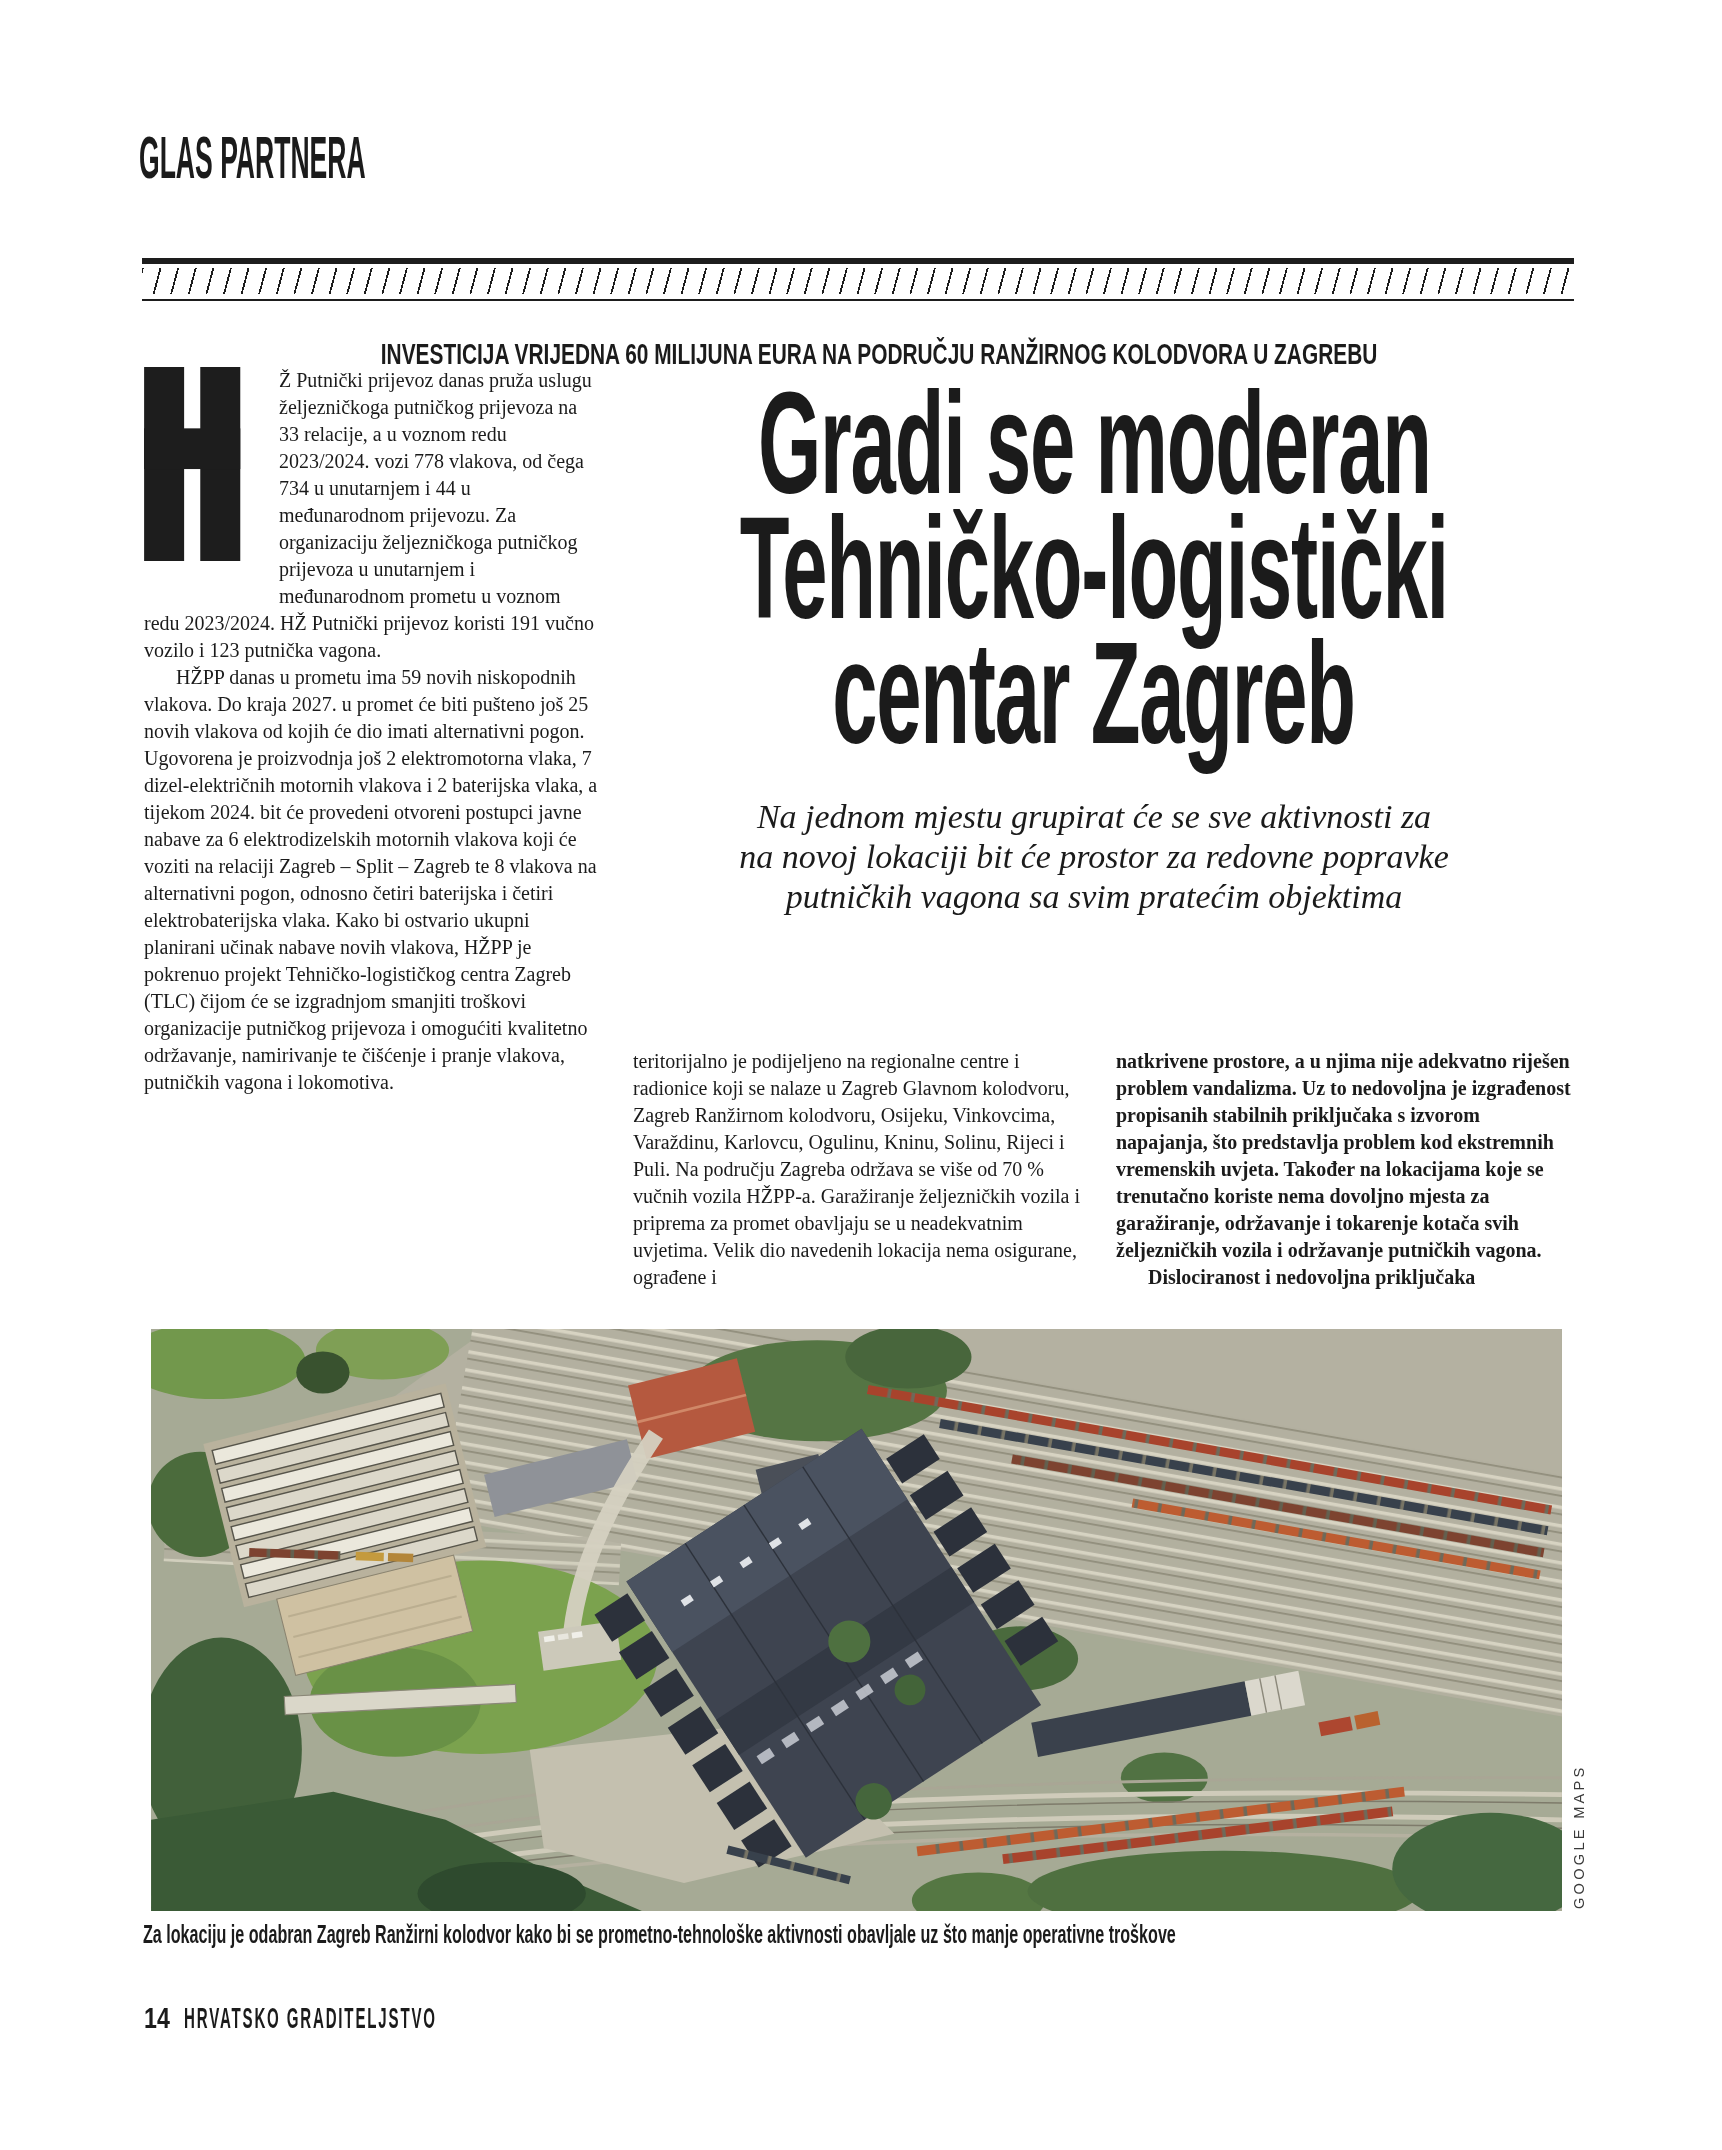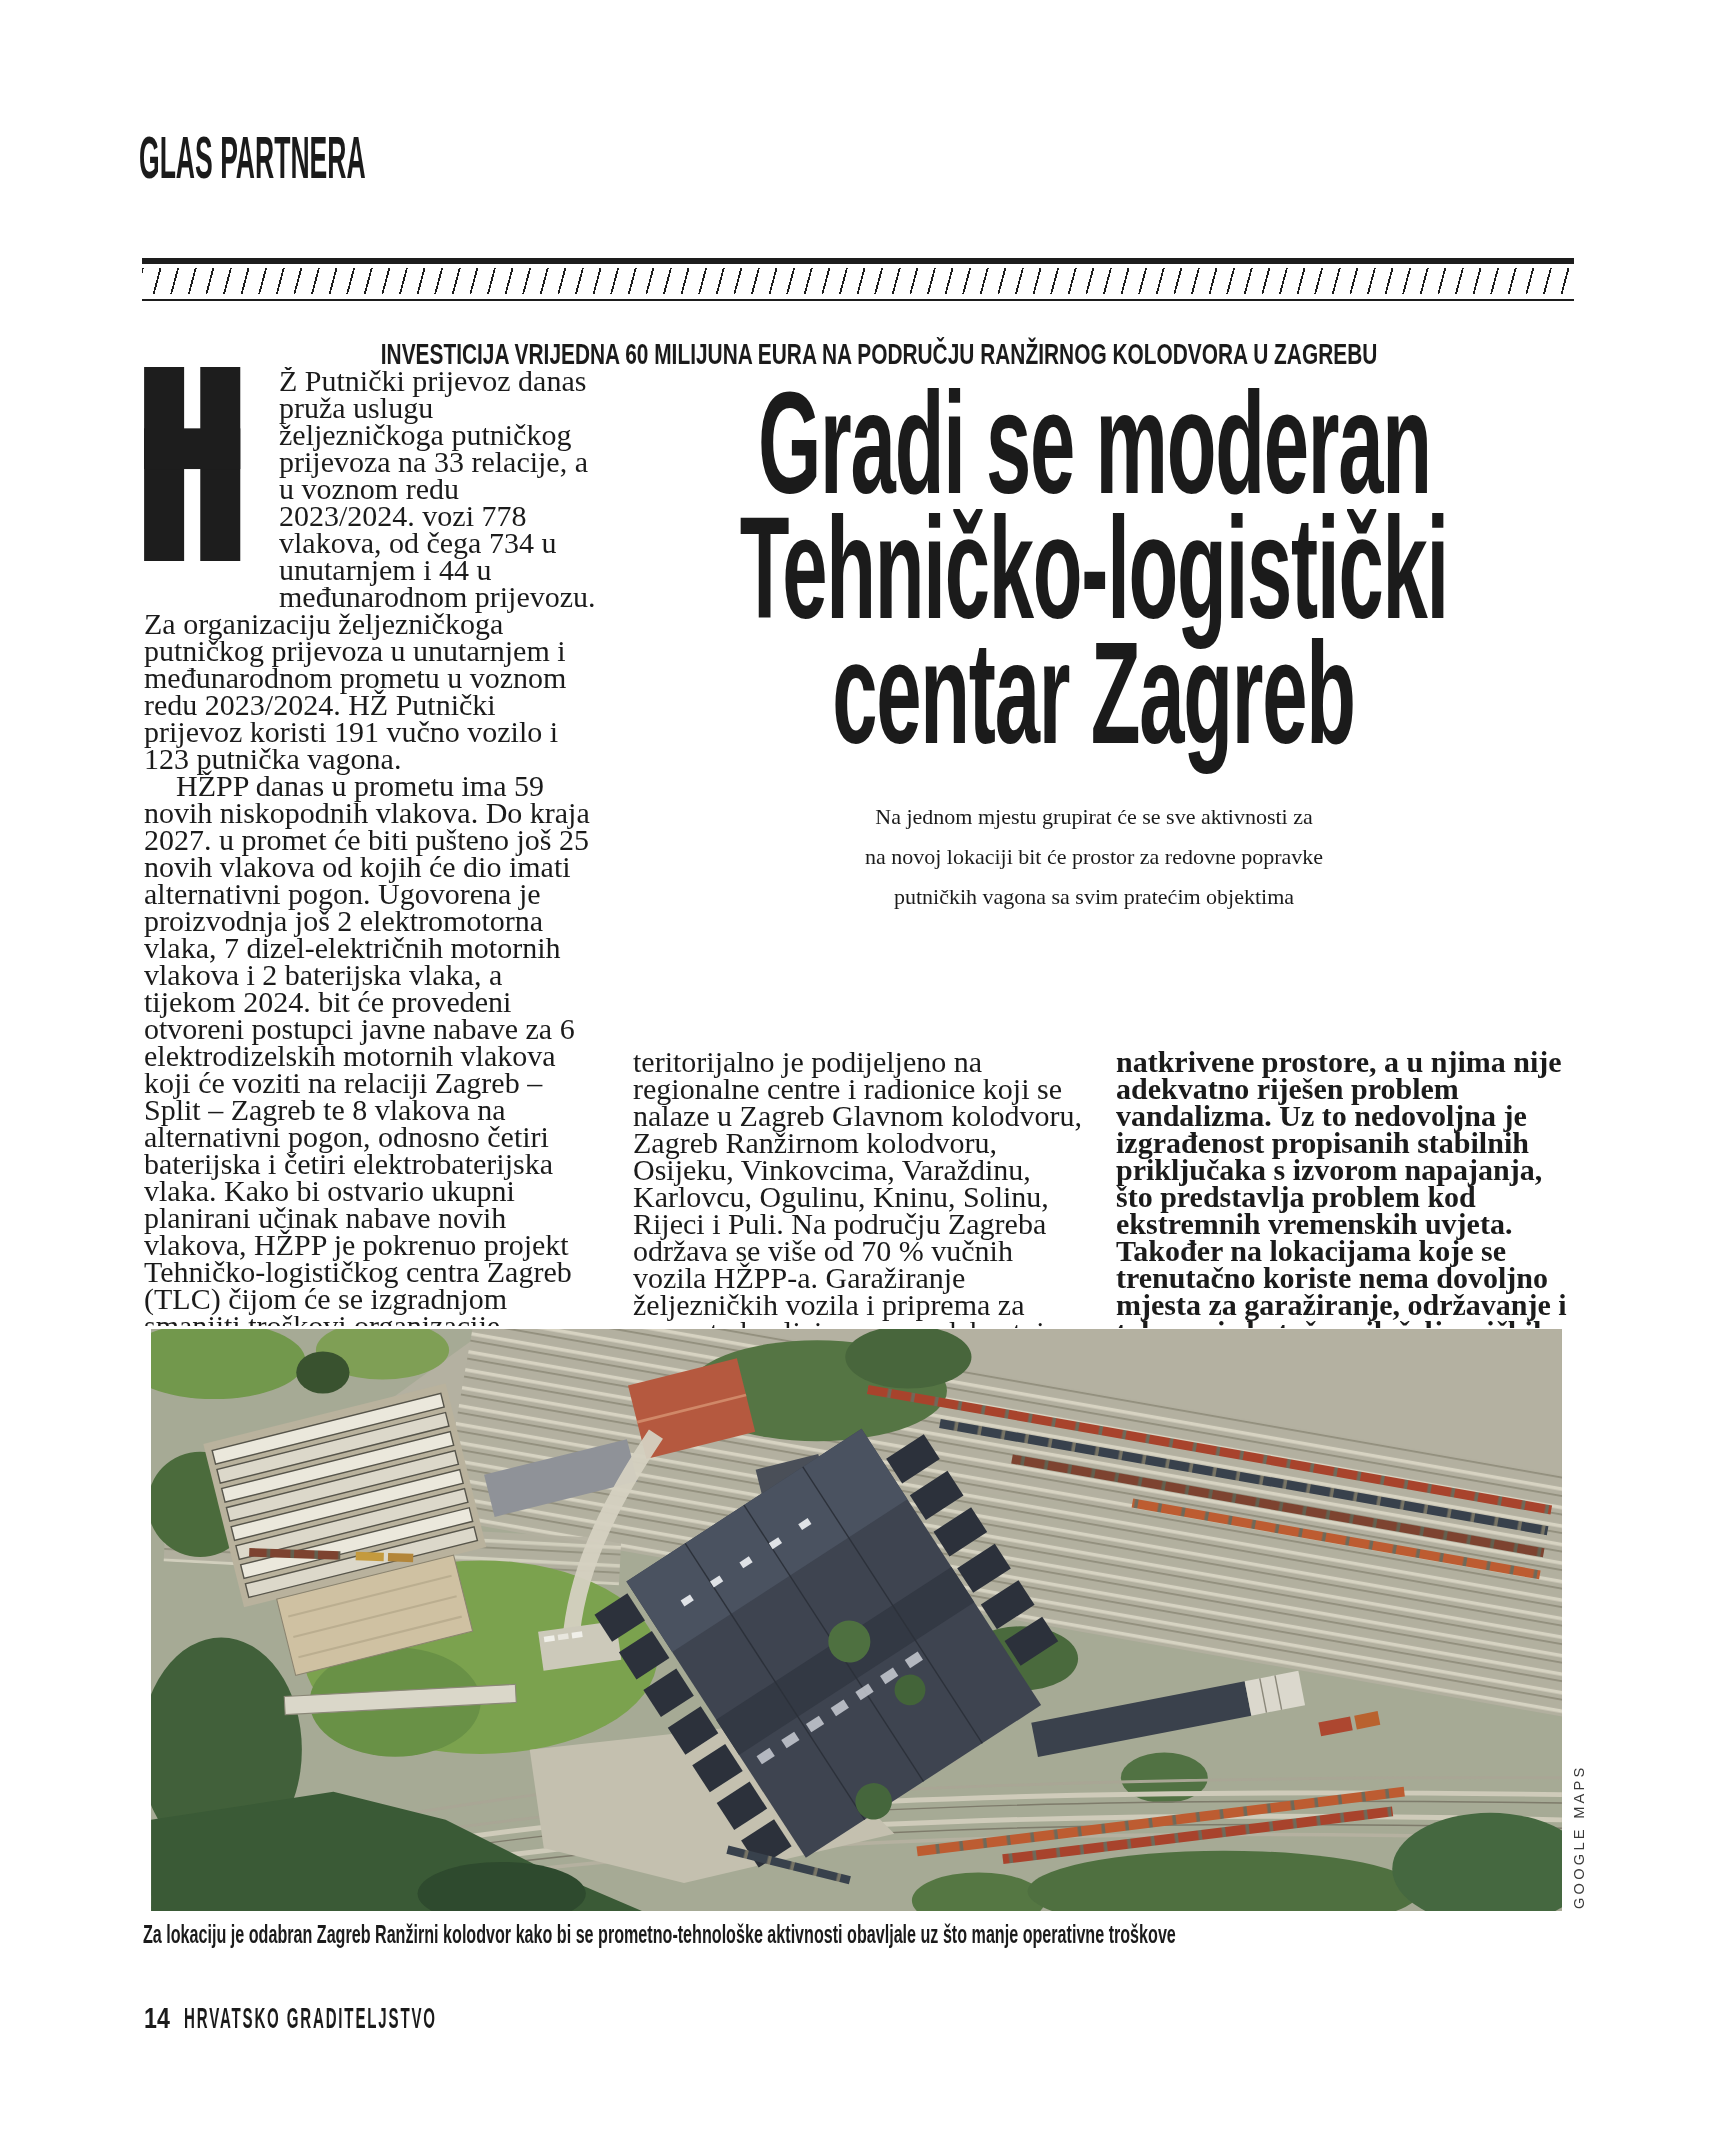--- a/index.html
+++ b/index.html
@@ -32,25 +32,25 @@
     white-space:nowrap;display:inline-block;transform:scaleX(.72);transform-origin:50% 50%;
   }
   #headline{left:617px;top:381px;width:954px;}
   .hline{height:125px;display:flex;justify-content:center;align-items:center;}
   .hline span{
     font-family:"Liberation Sans", sans-serif;font-weight:700;font-size:144px;
     letter-spacing:-2.1px;white-space:nowrap;display:inline-block;
     transform:scaleX(.565);transform-origin:50% 50%;
   }
   #deck{left:617px;top:797px;width:954px;text-align:center;
-    font-size:22px;line-height:40px;}
+    font-style:italic;font-size:34px;line-height:40px;}
   .deck-line{white-space:nowrap;}
 
   
-  .bodycol{position:absolute;font-size:30px;line-height:27px;overflow:hidden;}
+  .bodycol{position:absolute;font-size:20px;line-height:27px;overflow:hidden;}
   #col1{left:144px;top:367px;width:457px;height:959px;}
   #col2{left:633px;top:1048px;width:456px;height:280px;}
   #col3{left:1116px;top:1048px;width:460px;height:280px;font-weight:bold;}
   .bodycol p{margin:0;}
   .indent{text-indent:32px;}
   .dropcap{float:left;width:135px;height:219px;}
   .dropcap svg{margin-top:-32px;display:block;}
 
   
   #photo{left:151px;top:1329px;width:1411px;height:582px;overflow:hidden;background:#a6aa95;}

